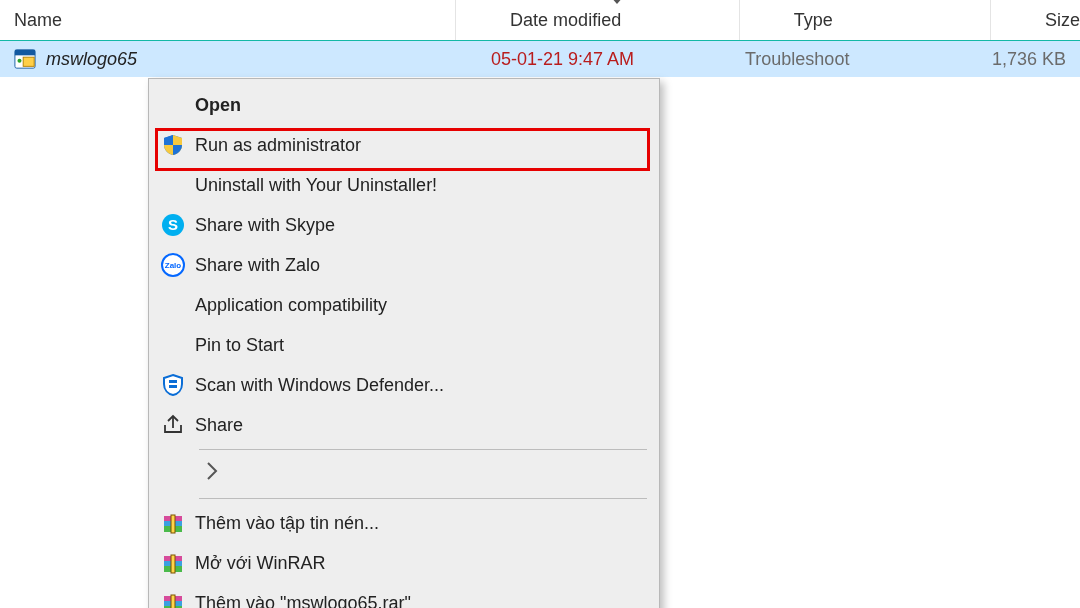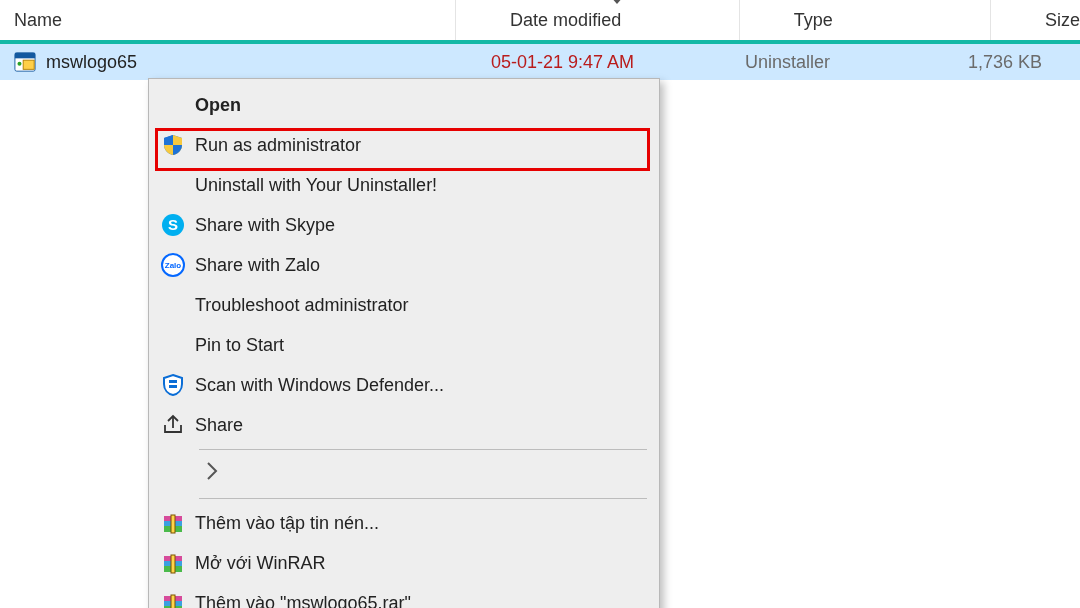--- a/index.html
+++ b/index.html
@@ -1,36 +1,36 @@
 <!DOCTYPE html>
 <html><head>
 <meta charset="utf-8">
 <style>
   html,body{margin:0;padding:0;width:1080px;height:608px;overflow:hidden;
     font-family:"Segoe UI",Arial,sans-serif;font-size:18px;color:#222;
     background:#fff;}
   
-  .headers{display:flex;height:40px;border-bottom:4px solid #14b8a6;
+  .headers{display:flex;height:40px;border-bottom:1px solid #14b8a6;
            align-items:center;user-select:none;position:relative;gap:40px;}
   .col{height:100%;display:flex;align-items:center;padding-left:14px;
        border-right:1px solid #e4e4e4;color:#333;}
   .col-name{width:463px;}
   .col-date{width:240px;position:relative;}
   .col-type{width:206px;}
   .col-size{flex:1;border-right:none;}
   .sort-arrow{position:absolute;left:50%;top:-4px;transform:translateX(-50%);
               width:0;height:0;border-left:7px solid transparent;
               border-right:7px solid transparent;border-top:8px solid #555;}
   
   .row{display:flex;height:36px;align-items:center;background:#cde8ff;}
   .row .c{padding-left:14px;}
-  .c-name{width:463px;display:flex;align-items:center;gap:10px;padding-left:30px;}
+  .c-name{width:463px;display:flex;align-items:center;gap:10px;padding-left:30px;font-style:italic;}
   .c-date{width:240px;color:#b91c1c;}
   .c-type{width:206px;color:#6b6b6b;}
-  .c-size{flex:1;color:#6b6b6b;text-align:right;padding-right:38px;}
+  .c-size{flex:1;color:#6b6b6b;text-align:right;padding-right:14px;}
   .file-icon{width:22px;height:22px;display:inline-block;}
   
   .ctx{position:absolute;left:148px;top:78px;width:506px;
        background:#eeeeee;border:1px solid #b8b8b8;
        box-shadow:4px 4px 8px rgba(0,0,0,.25);padding:6px 2px 0 2px;}
   .mi{display:flex;align-items:center;height:40px;position:relative;}
   .mi .ic{width:44px;display:flex;justify-content:center;align-items:center;}
   .mi .lbl{flex:1;}
   .mi .chev{width:34px;text-align:center;font-size:24px;color:#555;}
   .sep{height:0;border-top:1px solid #bcbcbc;margin:4px 10px 4px 48px;}
@@ -59,21 +59,21 @@
       <svg viewBox="0 0 24 24">
           <rect x="1" y="2" width="22" height="20" rx="2" fill="#fff" stroke="#1359a0"></rect>
           <rect x="1" y="2" width="22" height="6" fill="#1359a0"></rect>
           <rect x="10" y="10" width="12" height="10" fill="#ffcf47" stroke="#b07d00"></rect>
           <circle cx="6" cy="14" r="2.2" fill="#29a329"></circle>
         </svg>
     </span>
     <span>mswlogo65</span>
   </div>
   <div class="c c-date">05-01-21 9:47 AM</div>
-  <div class="c c-type">Uninstaller</div>
+  <div class="c c-type">Troubleshoot</div>
   <div class="c c-size">1,736 KB</div>
 </div>
 
 <div class="ctx">
 
   <div class="mi bold">
     <span class="ic"></span>
     <span class="lbl">Open</span>
   </div>
 
@@ -110,21 +110,21 @@
       <svg viewBox="0 0 24 24">
           <circle cx="12" cy="12" r="11" fill="#fff" stroke="#0568ff" stroke-width="2"></circle>
           <text x="12" y="15" text-anchor="middle" font-size="8" font-weight="700" fill="#0568ff" font-family="Arial">Zalo</text>
         </svg>
     </span>
     <span class="lbl">Share with Zalo</span>
   </div>
 
   <div class="mi">
     <span class="ic"></span>
-    <span class="lbl">Troubleshoot administrator</span>
+    <span class="lbl">Application compatibility</span>
   </div>
 
   <div class="mi">
     <span class="ic"></span>
     <span class="lbl">Pin to Start</span>
   </div>
 
   <div class="mi">
     <span class="ic">
       <svg viewBox="0 0 24 24">

